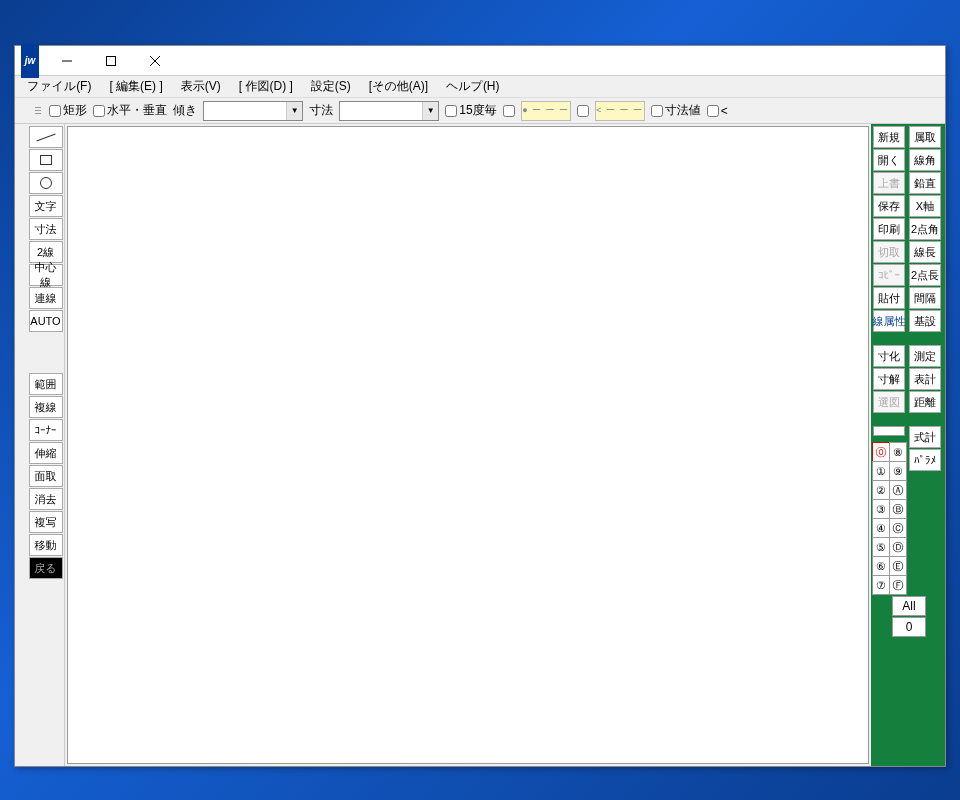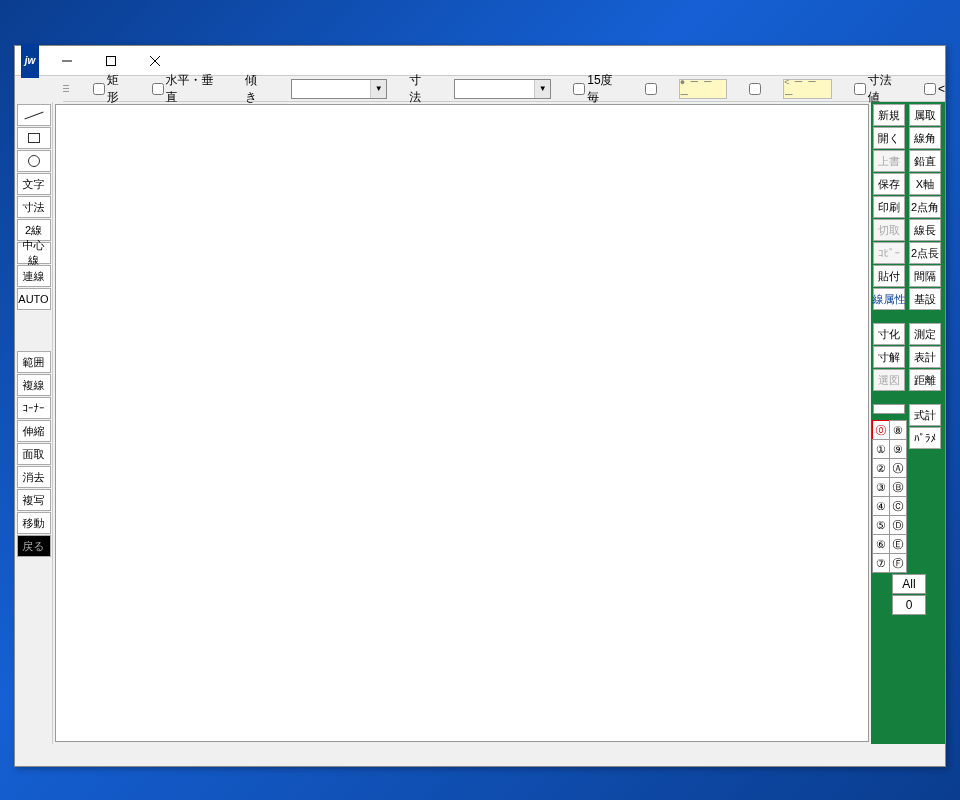--- a/index.html
+++ b/index.html
@@ -72,25 +72,24 @@
 .menu-item {
   padding: 2px 8px;
   font-size: 12px;
   white-space: nowrap;
 }
 .options-bar {
   height: 26px;
   background: #f0f0f0;
   display: flex;
   align-items: center;
-  padding: 0 0;
-  gap: 22px;
+  padding: 0 20px;
+  gap: 6px;
   border-bottom: 1px solid #ccc;
   font-size: 12px;
-  margin-left: 48px;
 }
 .opt-grip {
   width: 6px;
   height: 20px;
   display: flex;
   flex-direction: column;
   justify-content: center;
   gap: 2px;
   margin-right: 2px;
 }
@@ -132,20 +131,21 @@
   height: calc(100% - 30px - 22px - 26px);
 }
 .left-toolbar {
   width: 38px;
   background: #f0f0f0;
   border-right: 1px solid #ccc;
   display: flex;
   flex-direction: column;
   align-items: center;
   padding-top: 2px;
+  margin-left: 12px;
 }
 .tool-btn {
   width: 34px;
   height: 22px;
   border: 1px solid #aaa;
   background: #fff;
   margin-bottom: 1px;
   display: flex;
   align-items: center;
   justify-content: center;
@@ -247,20 +247,29 @@
         </button>
         <button class="win-btn close">
           <svg width="10" height="10">
               <line x1="0" y1="0" x2="10" y2="10" stroke="#000"></line>
               <line x1="10" y1="0" x2="0" y2="10" stroke="#000"></line>
             </svg>
         </button>
       </div>
     </div>
 
+    <div class="menubar">
+      <div class="menu-item">ファイル(F)</div>
+      <div class="menu-item">[ 編集(E) ]</div>
+      <div class="menu-item">表示(V)</div>
+      <div class="menu-item">[ 作図(D) ]</div>
+      <div class="menu-item">設定(S)</div>
+      <div class="menu-item">[その他(A)]</div>
+      <div class="menu-item">ヘルプ(H)</div>
+    </div>
 
     <div class="options-bar">
       <div class="opt-grip">
           <span></span>
           <span></span>
           <span></span>
         </div>
       <label class="chk">
         <input type="checkbox" style="">
         <span>矩形</span>

